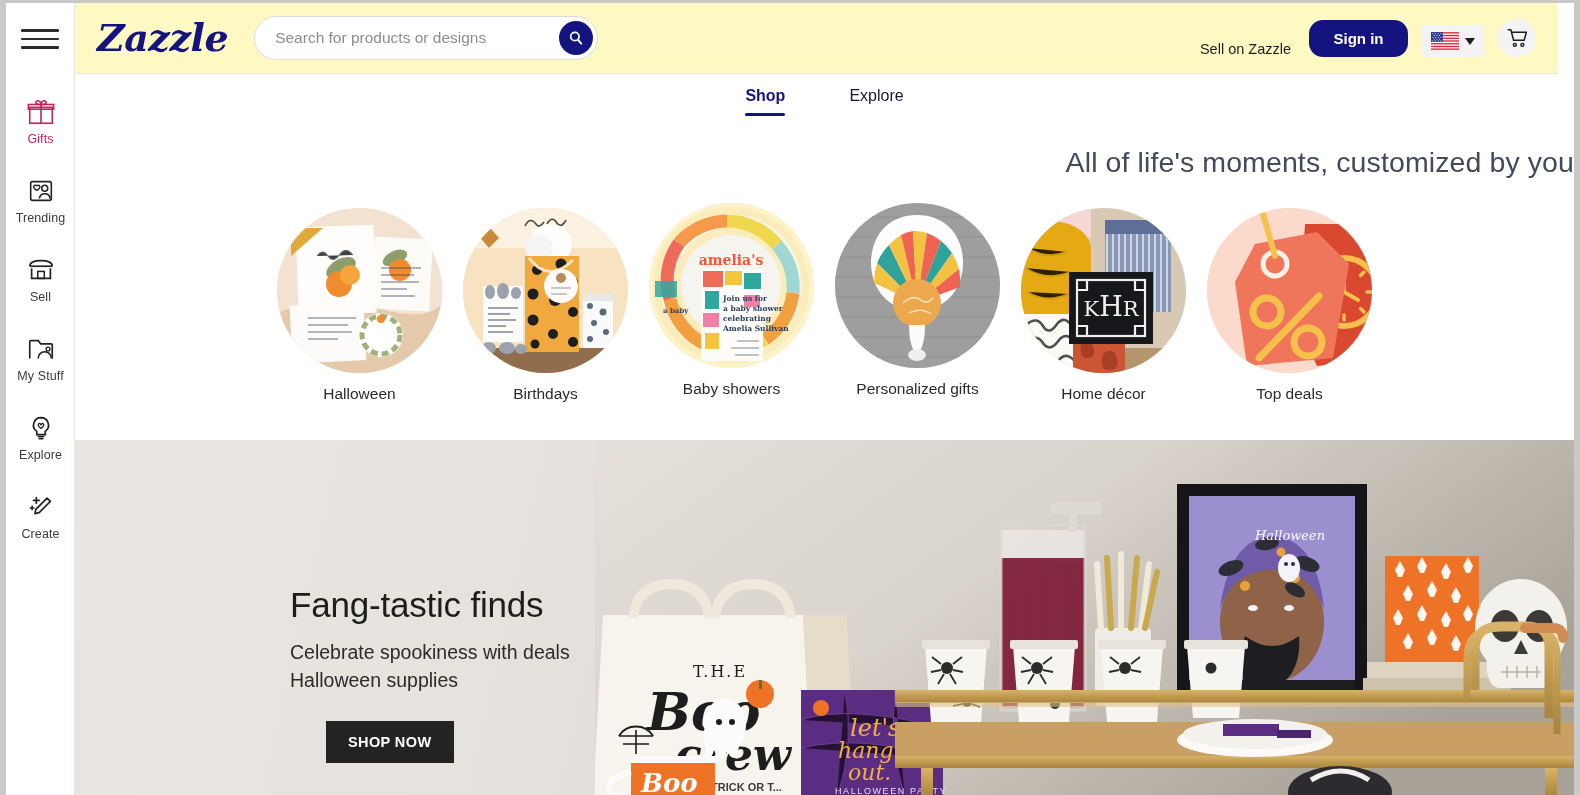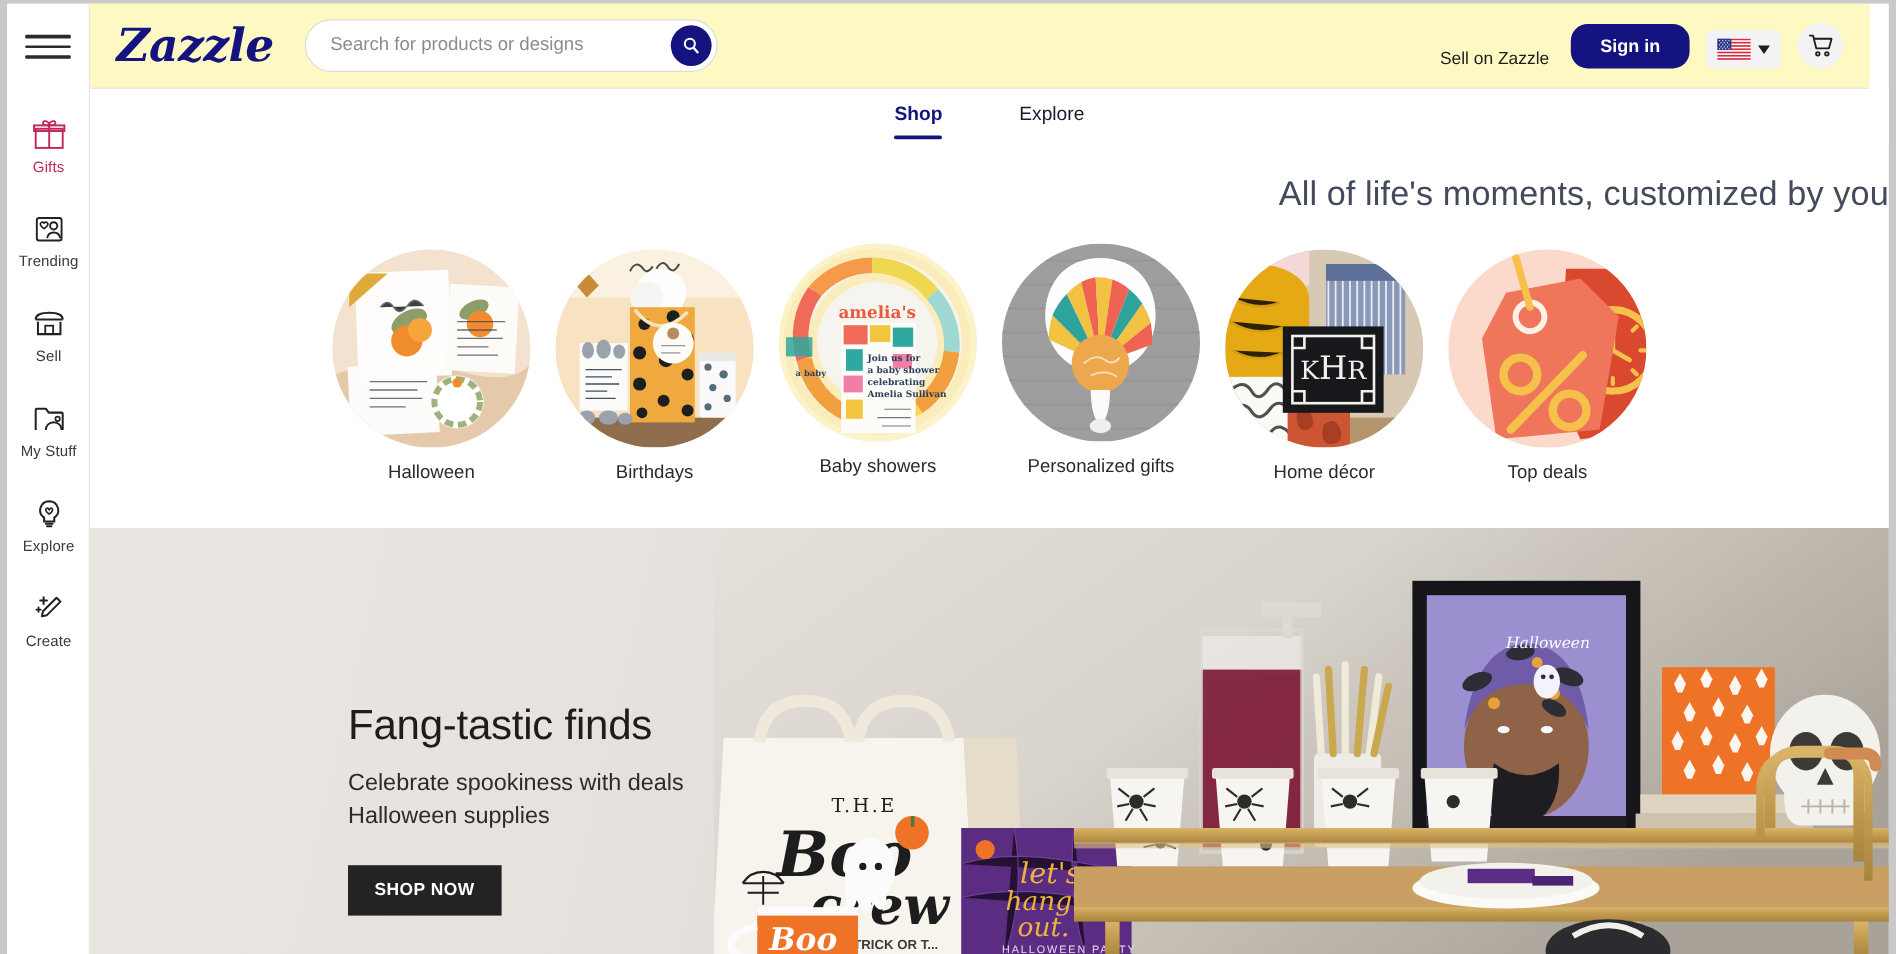--- a/index.html
+++ b/index.html
@@ -152,20 +152,21 @@
     background: linear-gradient(103deg,#e9e6e2 0%,#e6e2de 28%,#dedad5 55%,#d4cfc8 78%,#c9c3bb 100%);
   }
   .hero-copy { position: absolute; left: 215px; top: 145px; }
   .hero-title { font-size: 35px; color: #1d1d1d; font-weight: 400; letter-spacing: -.2px; }
   .hero-sub { margin-top: 14px; font-size: 19.5px; color: #2b2b2b; line-height: 1.42; }
   .shopnow {
     margin-top: 27px; background: #232323; color: #fff; border: none;
     padding: 13px 22px; font-size: 14.5px; font-weight: 700;
     letter-spacing: .4px; cursor: pointer;
     font-family: "Liberation Sans", sans-serif;
+    margin-left: 36px;
   }
   .hero-scene { position: absolute; left: 520px; top: 0; right: 0; bottom: 0; }
 </style>
 </head>
 <body>
 
 <div class="page">
 
   <div class="rail">
 

